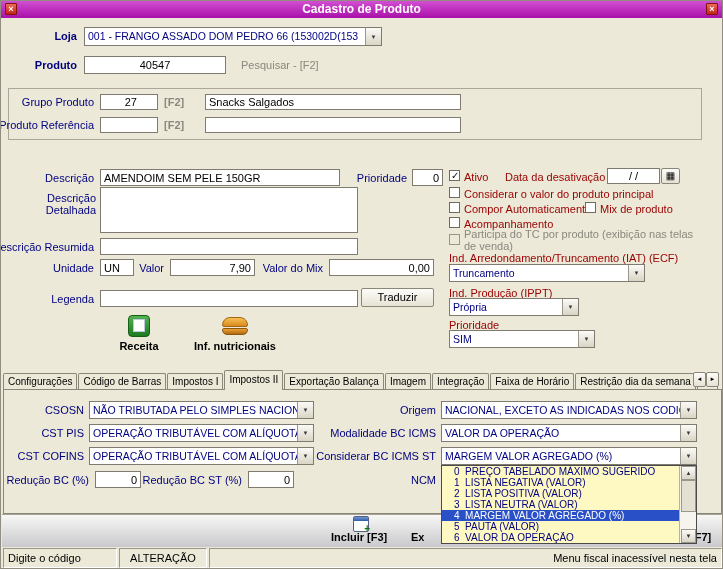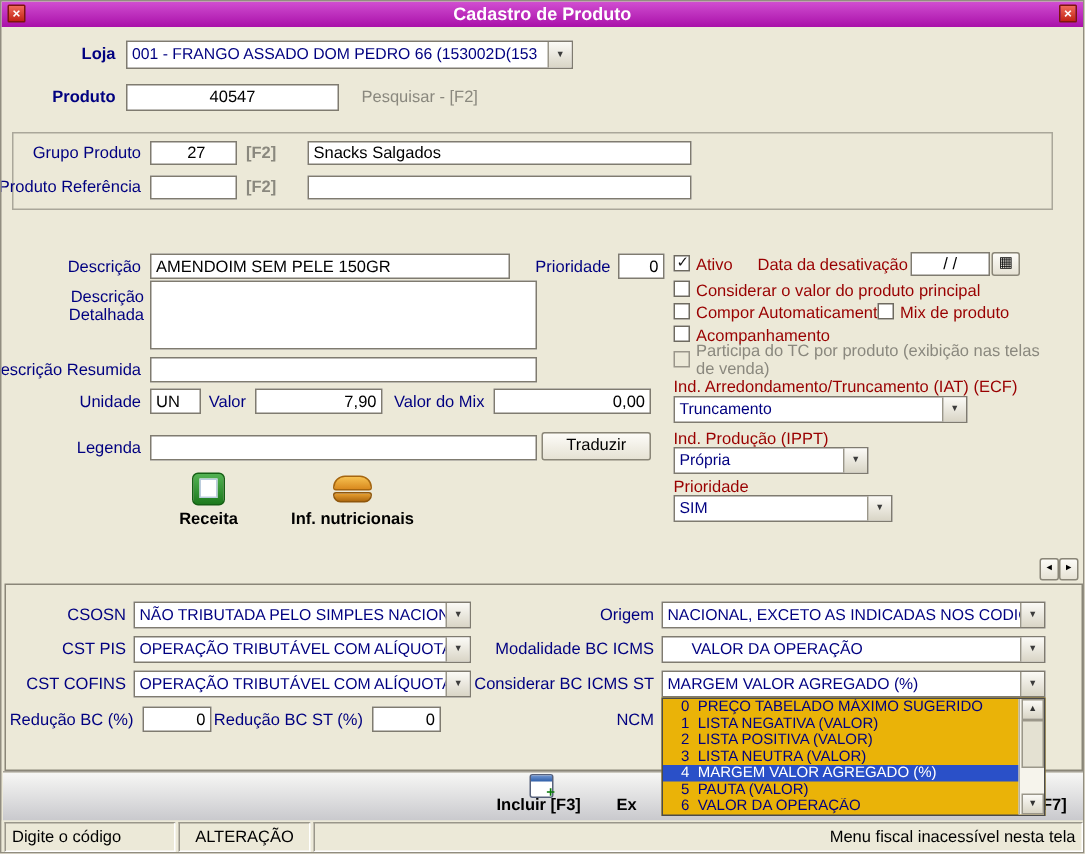--- a/index.html
+++ b/index.html
@@ -20,21 +20,21 @@
   .cbtn { width:16px; background:linear-gradient(#fbfaf6,#d9d5c6); border-left:1px solid #9b978a; color:#3c3c3c; font-size:6px; display:flex; align-items:center; justify-content:center; }
   .cb { width:11px; height:11px; background:#fff; border:1px solid #6e6a60; }
   .cb.disabled { background:#ece9d8; border-color:#9a968a; }
   .cb .ck { display:block; font-size:10px; line-height:9px; margin-left:1px; color:#111; }
   .btn3d { background:linear-gradient(#fdfcf8,#e6e2d4); border:1px solid #8a8678; border-radius:2px; text-align:center; }
   .tabs { left:2px; top:369px; width:719px; height:20px; display:flex; align-items:flex-end; overflow:hidden; }
   .tab { height:16px; line-height:15px; padding:0 4px; background:#ece9d8; border:1px solid #8a8678; border-bottom:none; border-radius:2px 2px 0 0; margin-right:1px; margin-bottom:1px; font-size:10px; white-space:nowrap; }
   .tab.active { height:20px; line-height:18px; margin-bottom:0; position:relative; z-index:3; }
   .tabarrow { width:13px; height:15px; font-size:6px; line-height:13px; }
   .panel { left:2px; top:388px; width:719px; height:125px; border:1px solid #8a8678; }
-  .dd { left:440px; top:464px; width:256px; height:79px; background:#eab308; border:1px solid #4a4a4a; z-index:20; }
+  .dd { left:440px; top:464px; width:256px; height:79px; background:#fef9c3; border:1px solid #4a4a4a; z-index:20; }
   .dditem { height:11px; line-height:11px; font-size:10px; color:#000080; padding-left:12px; white-space:pre; width:239px; overflow:hidden; }
   .dditem.selected { background:#2a50c8; color:#fff; }
   .ddsb { position:absolute; right:0; top:0; width:17px; height:77px; background:#f6f4ec; border-left:1px solid #b5b1a4; }
   .sbbtn { position:absolute; left:1px; width:15px; height:14px; font-size:6px; line-height:13px; text-align:center; color:#333; background:linear-gradient(#fbfaf6,#d9d5c6); border:1px solid #9b978a; }
   .sbthumb { position:absolute; left:1px; top:14px; width:15px; height:32px; background:#e4e1d2; border:1px solid #9b978a; }
   .toolbar { left:1px; top:513px; width:721px; height:33px; background:linear-gradient(#f7f7f5,#c9c9cd); border-top:1px solid #a6a298; }
   .statusbar { left:0; top:546px; width:723px; height:23px; background:#ece9d8; }
   .spanel { position:absolute; top:1px; height:20px; border:1px solid; border-color:#99968a #fff #fff #99968a; line-height:18px; padding:0 4px; white-space:nowrap; overflow:hidden; }
 </style>
 </head>
@@ -134,20 +134,32 @@
   <div class="a" style="left:127px; top:314px; width:22px; height:22px; background:linear-gradient(#53b253,#1d7a1d); border:1px solid #156015; border-radius:4px;">
     <div style="width:12px; height:13px; background:#fff; margin:3px auto 0; border:1px solid #bcd;"></div>
   </div>
   <div class="a b" style="left:112px; top:339px; width:52px; text-align:center;">Receita</div>
   <div class="a" style="left:221px; top:316px; width:26px; height:19px;">
     <div style="width:26px; height:10px; background:linear-gradient(#f6c050,#d98a1f); border:1px solid #a5650f; border-radius:8px 8px 2px 2px;"></div>
     <div style="width:26px; height:7px; margin-top:1px; background:linear-gradient(#e8a030,#b06a10); border:1px solid #8f570c; border-radius:2px 2px 5px 5px;"></div>
   </div>
   <div class="a b" style="left:188px; top:339px; width:92px; text-align:center;">Inf. nutricionais</div>
 
+  <div class="a tabs">
+    <div class="tab">Configurações</div>
+    <div class="tab">Código de Barras</div>
+    <div class="tab">Impostos I</div>
+    <div class="tab active">Impostos II</div>
+    <div class="tab">Exportação Balança</div>
+    <div class="tab">Imagem</div>
+    <div class="tab">Integração</div>
+    <div class="tab">Faixa de Horário</div>
+    <div class="tab">Restrição dia da semana</div>
+    <div class="tab">Aç</div>
+  </div>
   <div class="a" style="right:3px; top:371px; z-index:6; display:flex;">
     <div class="btn3d tabarrow">◄</div>
     <div class="btn3d tabarrow">►</div>
   </div>
 
   <div class="a panel"></div>
 
   <div class="a lbl" style="right:638px; top:403px;">CSOSN</div>
   <div class="a combo" style="left:88px; top:400px; width:225px; height:18px;">
     <div class="cval">NÃO TRIBUTADA PELO SIMPLES NACIONAL</div>
@@ -167,21 +179,21 @@
   <input class="a txt" style="left: 94px; top: 470px; width: 46px; height: 17px; text-align: right;" value="0">
   <div class="a lbl" style="right:480px; top:473px;">Redução BC ST (%)</div>
   <input class="a txt" style="left: 247px; top: 470px; width: 46px; height: 17px; text-align: right;" value="0">
 
   <div class="a lbl" style="right:286px; top:403px;">Origem</div>
   <div class="a combo" style="left:440px; top:400px; width:256px; height:18px;">
     <div class="cval">NACIONAL, EXCETO AS INDICADAS NOS CODIGOS 3,</div>
     <div class="cbtn">▼</div>
   </div>
   <div class="a lbl" style="right:286px; top:426px;">Modalidade BC ICMS</div>
-  <div class="a combo" style="left:440px; top:423px; width:256px; height:18px;padding-left:16px;">
+  <div class="a combo" style="left:440px; top:423px; width:256px; height:18px;">
     <div class="cval">VALOR DA OPERAÇÃO</div>
     <div class="cbtn">▼</div>
   </div>
   <div class="a lbl" style="right:286px; top:449px;">Considerar BC ICMS ST</div>
   <div class="a combo" style="left:440px; top:446px; width:256px; height:18px;">
     <div class="cval">MARGEM VALOR AGREGADO (%)</div>
     <div class="cbtn">▼</div>
   </div>
   <div class="a lbl" style="right:286px; top:473px;">NCM</div>
 

